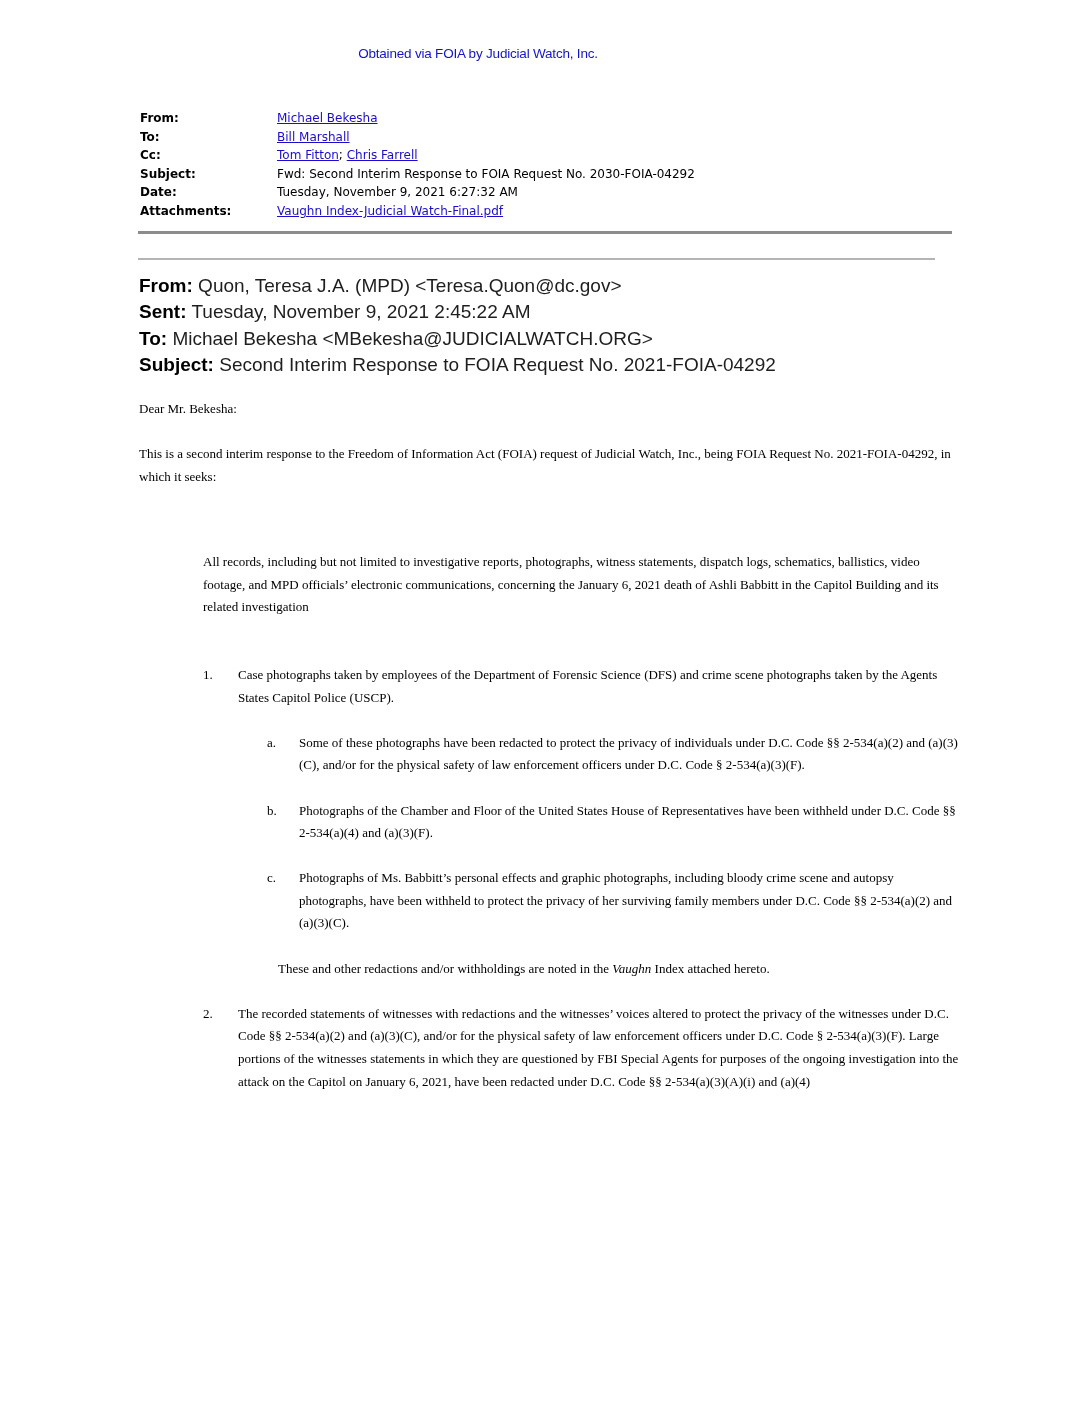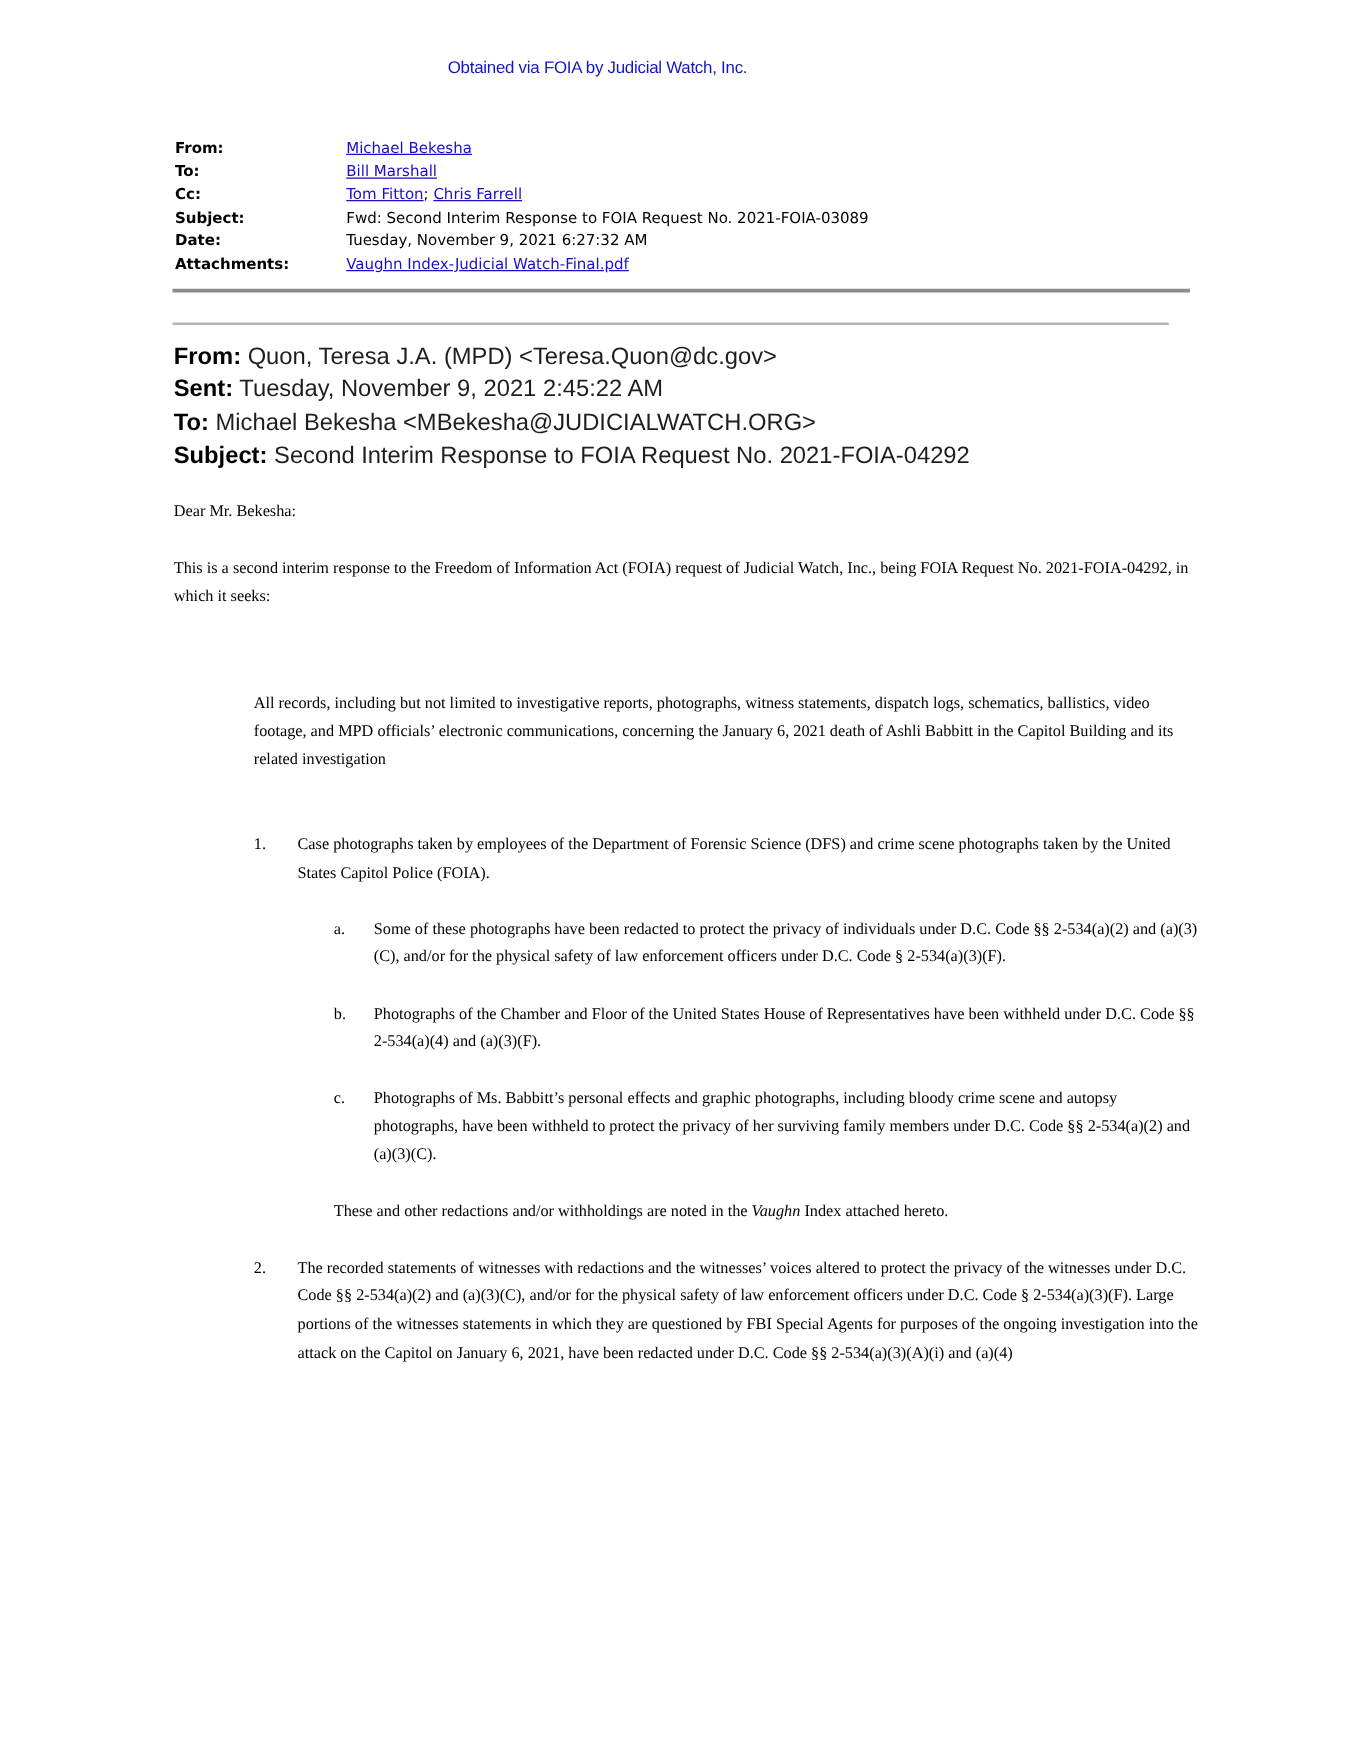--- a/index.html
+++ b/index.html
@@ -30,21 +30,21 @@
   }
   .p { margin: 0; }
   .gap { height: 22.6px; }
   .quote { margin-left: 64px; margin-top: 40px; }
   .item-num { display: flex; margin-left: 64px; }
   .item-num .n { width: 35px; flex: none; }
   .item-num .t { flex: 1; text-indent: 0; }
   .sub { display: flex; margin-left: 128px; }
   .sub .n { width: 32px; flex: none; }
   .sub .t { flex: 1; }
-  .indent-p { text-indent: 96px; margin-left: 32px; }
+  .indent-p { text-indent: 96px; margin-left: 43px; }
 </style>
 </head>
 <body>
 
 <div class="watermark">Obtained via FOIA by Judicial Watch, Inc.</div>
 
 <div class="hdr-table">
   <div class="hdr-row">
     <span class="hdr-label">From:</span>
     <span class="hdr-val"><a>Michael Bekesha</a></span>
@@ -54,21 +54,21 @@
     <span class="hdr-val"><a>Bill Marshall</a></span>
   </div>
   <div class="hdr-row">
     <span class="hdr-label">Cc:</span>
     <span class="hdr-val">
       <a>Tom Fitton</a><span>; </span><a>Chris Farrell</a>
     </span>
   </div>
   <div class="hdr-row">
     <span class="hdr-label">Subject:</span>
-    <span class="hdr-val">Fwd: Second Interim Response to FOIA Request No. 2021-FOIA-03089</span>
+    <span class="hdr-val">Fwd: Second Interim Response to FOIA Request No. 2030-FOIA-04292</span>
   </div>
   <div class="hdr-row">
     <span class="hdr-label">Date:</span>
     <span class="hdr-val">Tuesday, November 9, 2021 6:27:32 AM</span>
   </div>
   <div class="hdr-row">
     <span class="hdr-label">Attachments:</span>
     <span class="hdr-val"><a>Vaughn Index-Judicial Watch-Final.pdf</a></span>
   </div>
 </div>
@@ -87,21 +87,21 @@
   <p class="p">Dear Mr. Bekesha:</p>
   <div class="gap"></div>
   <p class="p">This is a second interim response to the Freedom of Information Act (FOIA) request of Judicial Watch, Inc., being FOIA Request No. 2021-FOIA-04292, in which it seeks:</p>
   <div class="gap"></div>
   <p class="p quote">All records, including but not limited to investigative reports, photographs, witness statements, dispatch logs, schematics, ballistics, video footage, and MPD officials’ electronic communications, concerning the January 6, 2021 death of Ashli Babbitt in the Capitol Building and its related investigation</p>
   <div class="gap"></div>
   <div class="gap"></div>
 
   <div class="item-num">
     <span class="n">1.</span>
-    <span class="t">Case photographs taken by employees of the Department of Forensic Science (DFS) and crime scene photographs taken by the United States Capitol Police (FOIA).</span>
+    <span class="t">Case photographs taken by employees of the Department of Forensic Science (DFS) and crime scene photographs taken by the Agents States Capitol Police (USCP).</span>
   </div>
   <div class="gap"></div>
   <div class="sub">
     <span class="n">a.</span>
     <span class="t">Some of these photographs have been redacted to protect the privacy of individuals under D.C. Code §§ 2-534(a)(2) and (a)(3)(C), and/or for the physical safety of law enforcement officers under D.C. Code § 2-534(a)(3)(F).</span>
   </div>
   <div class="gap"></div>
   <div class="sub">
     <span class="n">b.</span>
     <span class="t">Photographs of the Chamber and Floor of the United States House of Representatives have been withheld under D.C. Code §§ 2-534(a)(4) and (a)(3)(F).</span>

